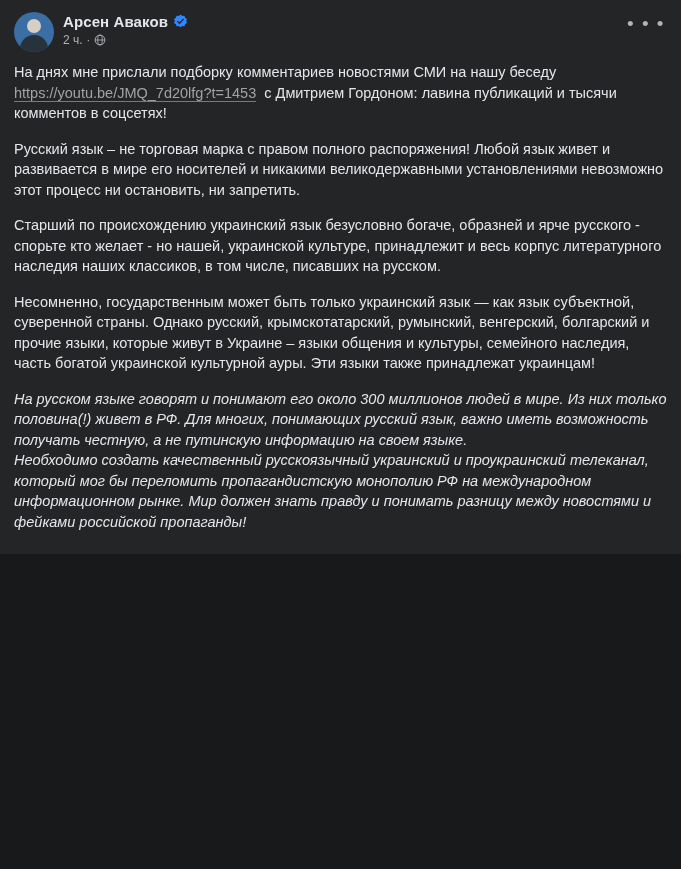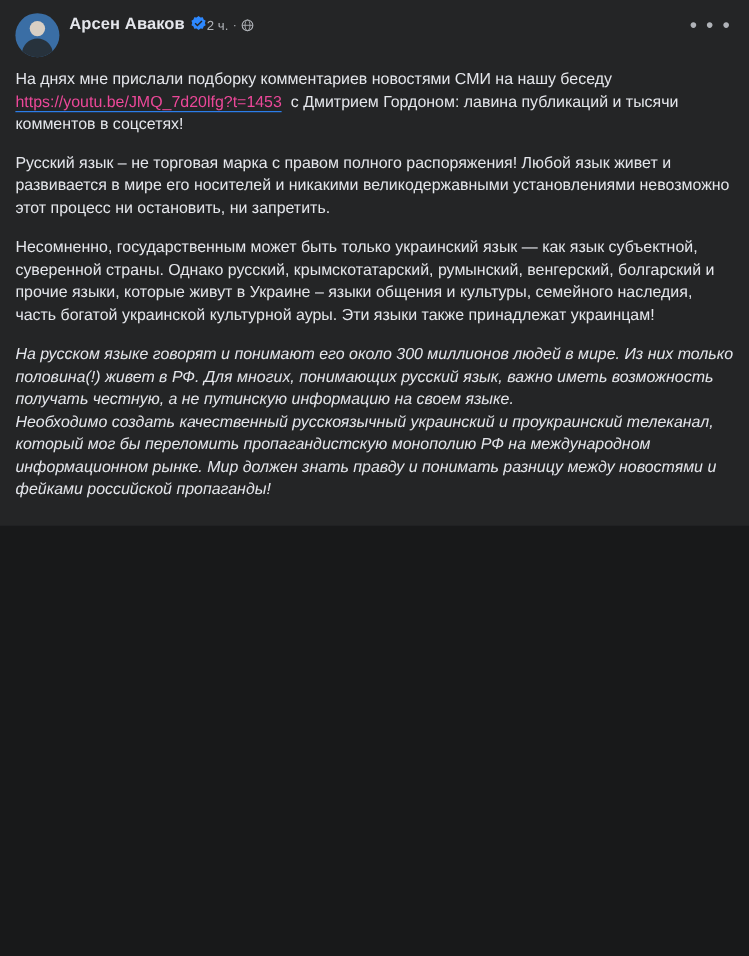--- a/index.html
+++ b/index.html
@@ -49,21 +49,21 @@
     width: 28px;
     height: 18px;
     border-radius: 14px 14px 0 0;
     background: #27323c;
     left: 6px;
     top: 23px;
   }
   .header-text {
     margin-left: 9px;
     display: flex;
-    flex-direction: row;
+    flex-direction: column;
     justify-content: center;
     padding-top: 1px;
   }
   .name-row {
     display: flex;
     align-items: center;
   }
   .author-name {
     font-size: 15px;
     font-weight: bold;
@@ -75,21 +75,20 @@
     height: 15px;
     margin-left: 5px;
     display: inline-block;
   }
   .meta-row {
     display: flex;
     align-items: center;
     margin-top: 3px;
     font-size: 12px;
     color: #b0b3b8;
-    justify-content: flex-end;
   }
   .meta-dot {
     margin: 0 4px;
     font-size: 11px;
     color: #b0b3b8;
   }
   .globe {
     width: 12px;
     height: 12px;
     display: inline-block;
@@ -112,21 +111,21 @@
   }
   .para {
     margin: 0 0 15px 0;
     white-space: pre-wrap;
   }
   .para:last-child {
     margin-bottom: 16px;
     font-style: italic;
   }
   a.link {
-    color: #ec4899;
+    color: #a3a3a3;
     text-decoration: none;
     border-bottom: 1px solid #2d88ff;
   }
 </style>
 </head>
 <body>
 
 <div class="post">
 
   <div class="post-header">
@@ -156,19 +155,20 @@
         </span>
       </div>
     </div>
     <div class="menu-btn">• • •</div>
   </div>
 
   <div class="post-body">
     <p class="para"><span>На днях мне прислали подборку комментариев новостями СМИ на нашу беседу
 </span><a class="link" href="#">https://youtu.be/JMQ_7d20lfg?t=1453</a><span>  с Дмитрием Гордоном: лавина публикаций и тысячи комментов в соцсетях!</span></p>
     <p class="para">Русский язык – не торговая марка с правом полного распоряжения! Любой язык живет и развивается в мире его носителей и никакими великодержавными установлениями невозможно этот процесс ни остановить, ни запретить.</p>
+    <p class="para">Старший по происхождению украинский язык безусловно богаче, образней и ярче русского - спорьте кто желает - но нашей, украинской культуре, принадлежит и весь корпус литературного наследия наших классиков, в том числе, писавших на русском.</p>
     <p class="para">Несомненно, государственным может быть только украинский язык — как язык субъектной, суверенной страны. Однако русский, крымскотатарский, румынский, венгерский, болгарский и прочие языки, которые живут в Украине – языки общения и культуры, семейного наследия, часть богатой украинской культурной ауры. Эти языки также принадлежат украинцам!</p>
     <p class="para">На русском языке говорят и понимают его около 300 миллионов людей в мире. Из них только половина(!) живет в РФ. Для многих, понимающих русский язык, важно иметь возможность получать честную, а не путинскую информацию на своем языке.
 Необходимо создать качественный русскоязычный украинский и проукраинский телеканал, который мог бы переломить пропагандистскую монополию РФ на международном информационном рынке. Мир должен знать правду и понимать разницу между новостями и фейками российской пропаганды!</p>
 
   </div>
 
 </div>
 
 </body></html>

